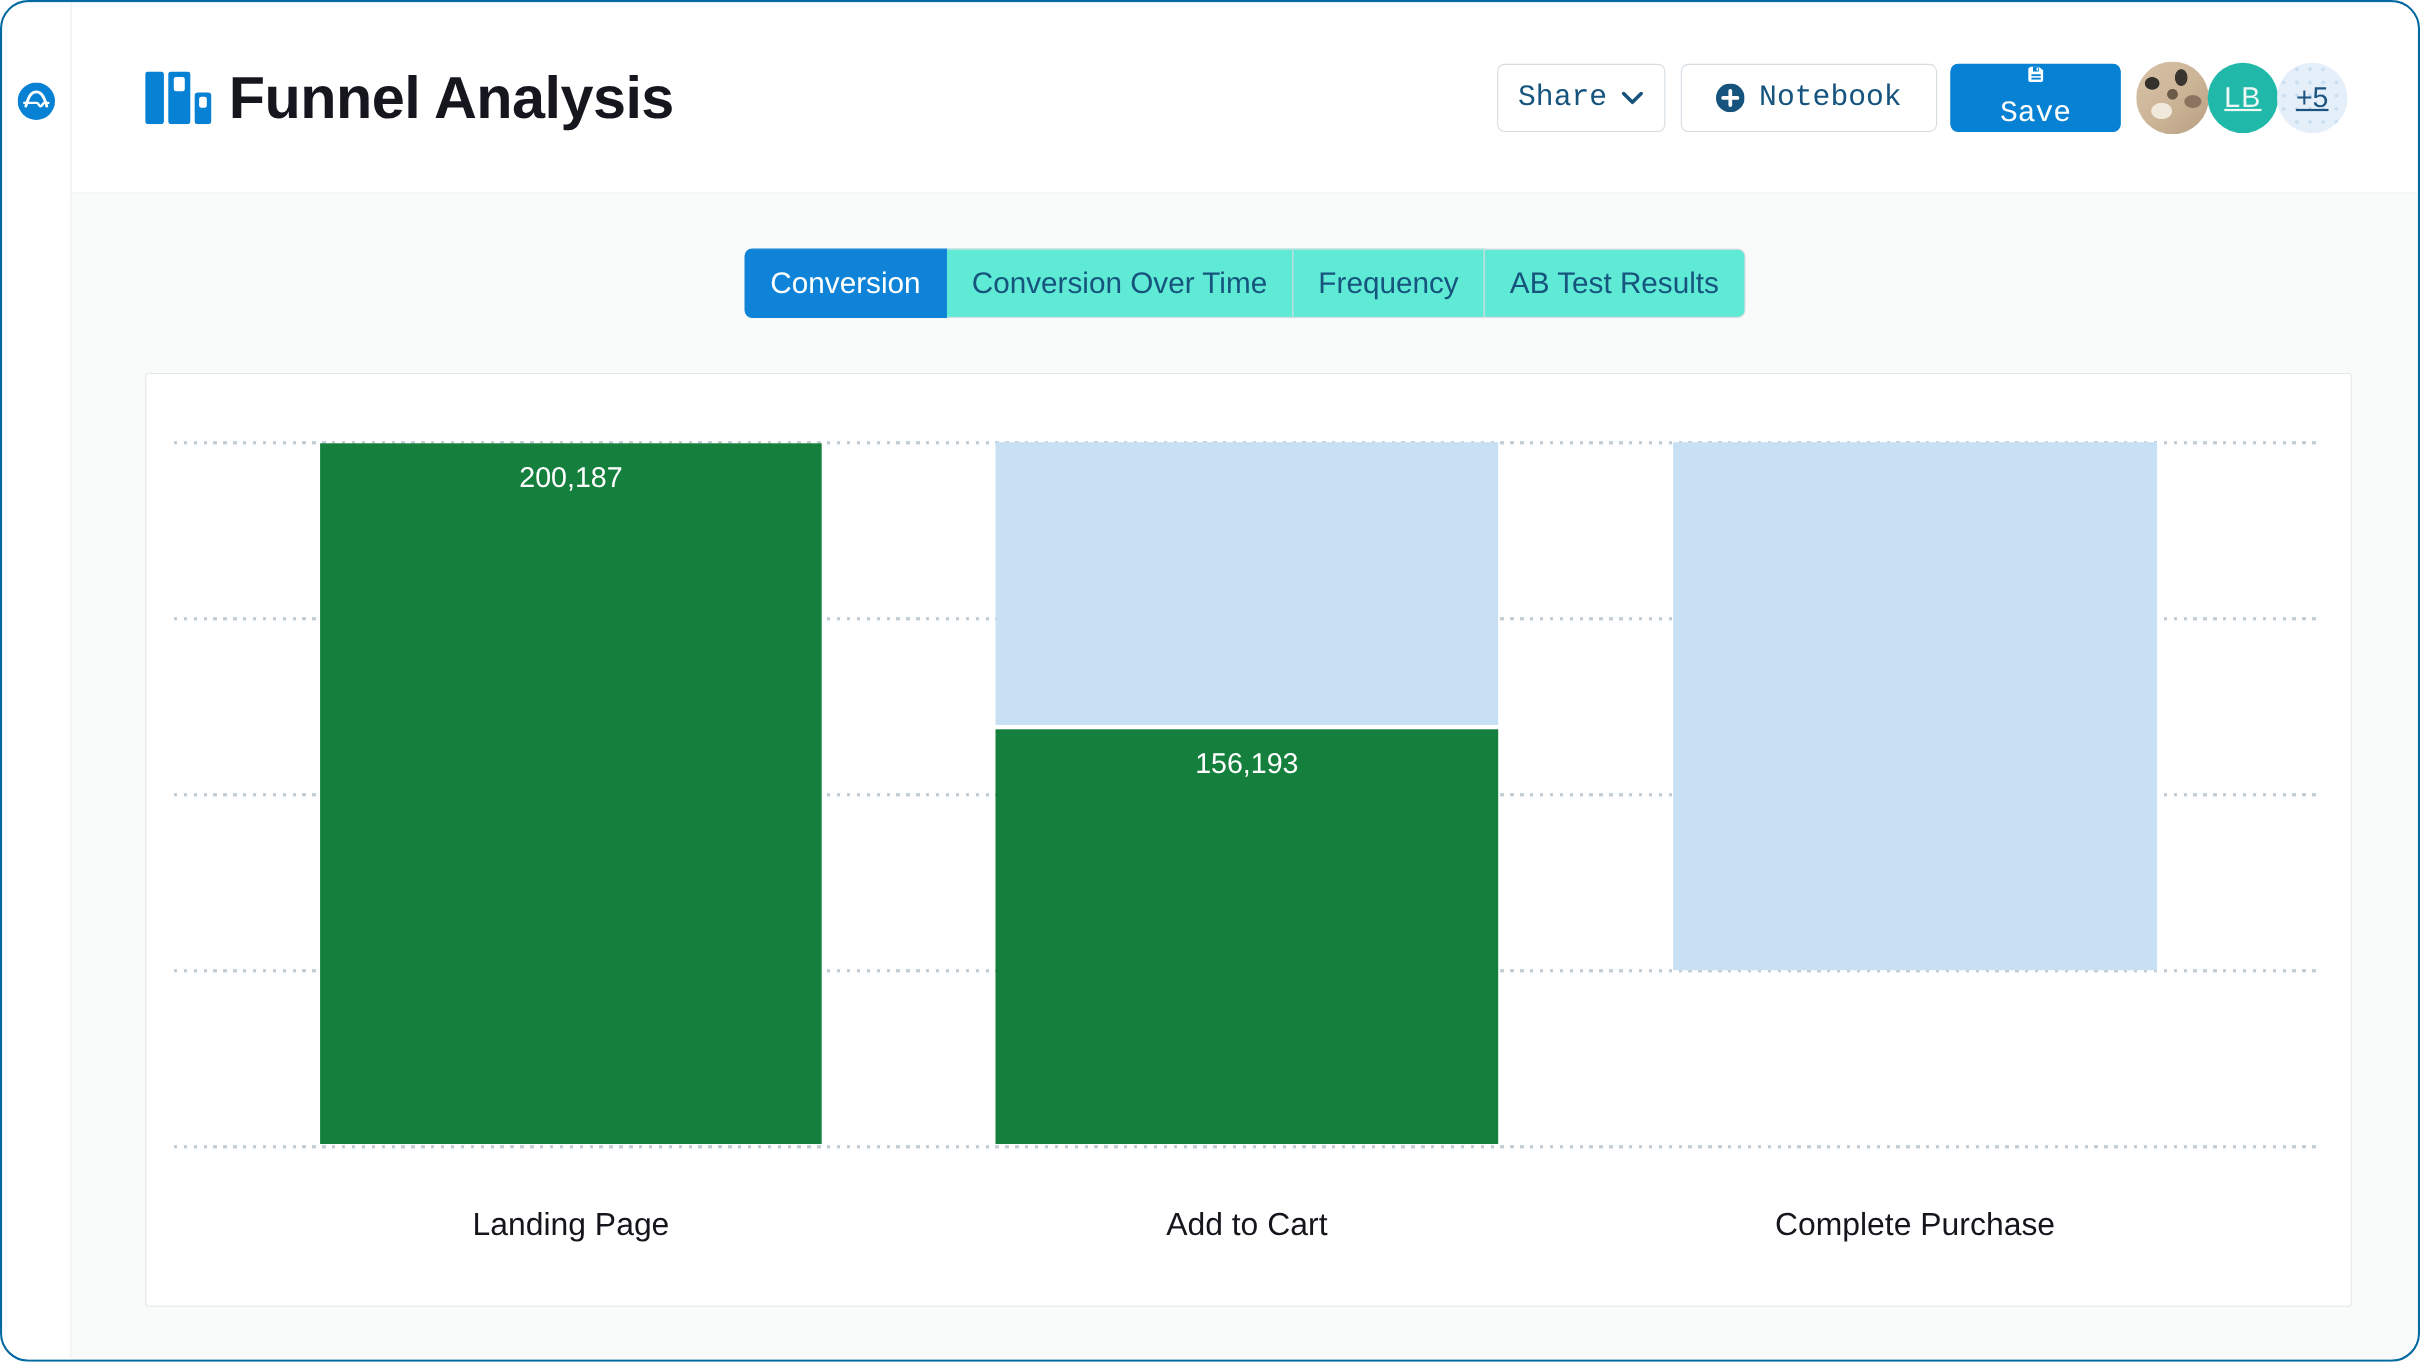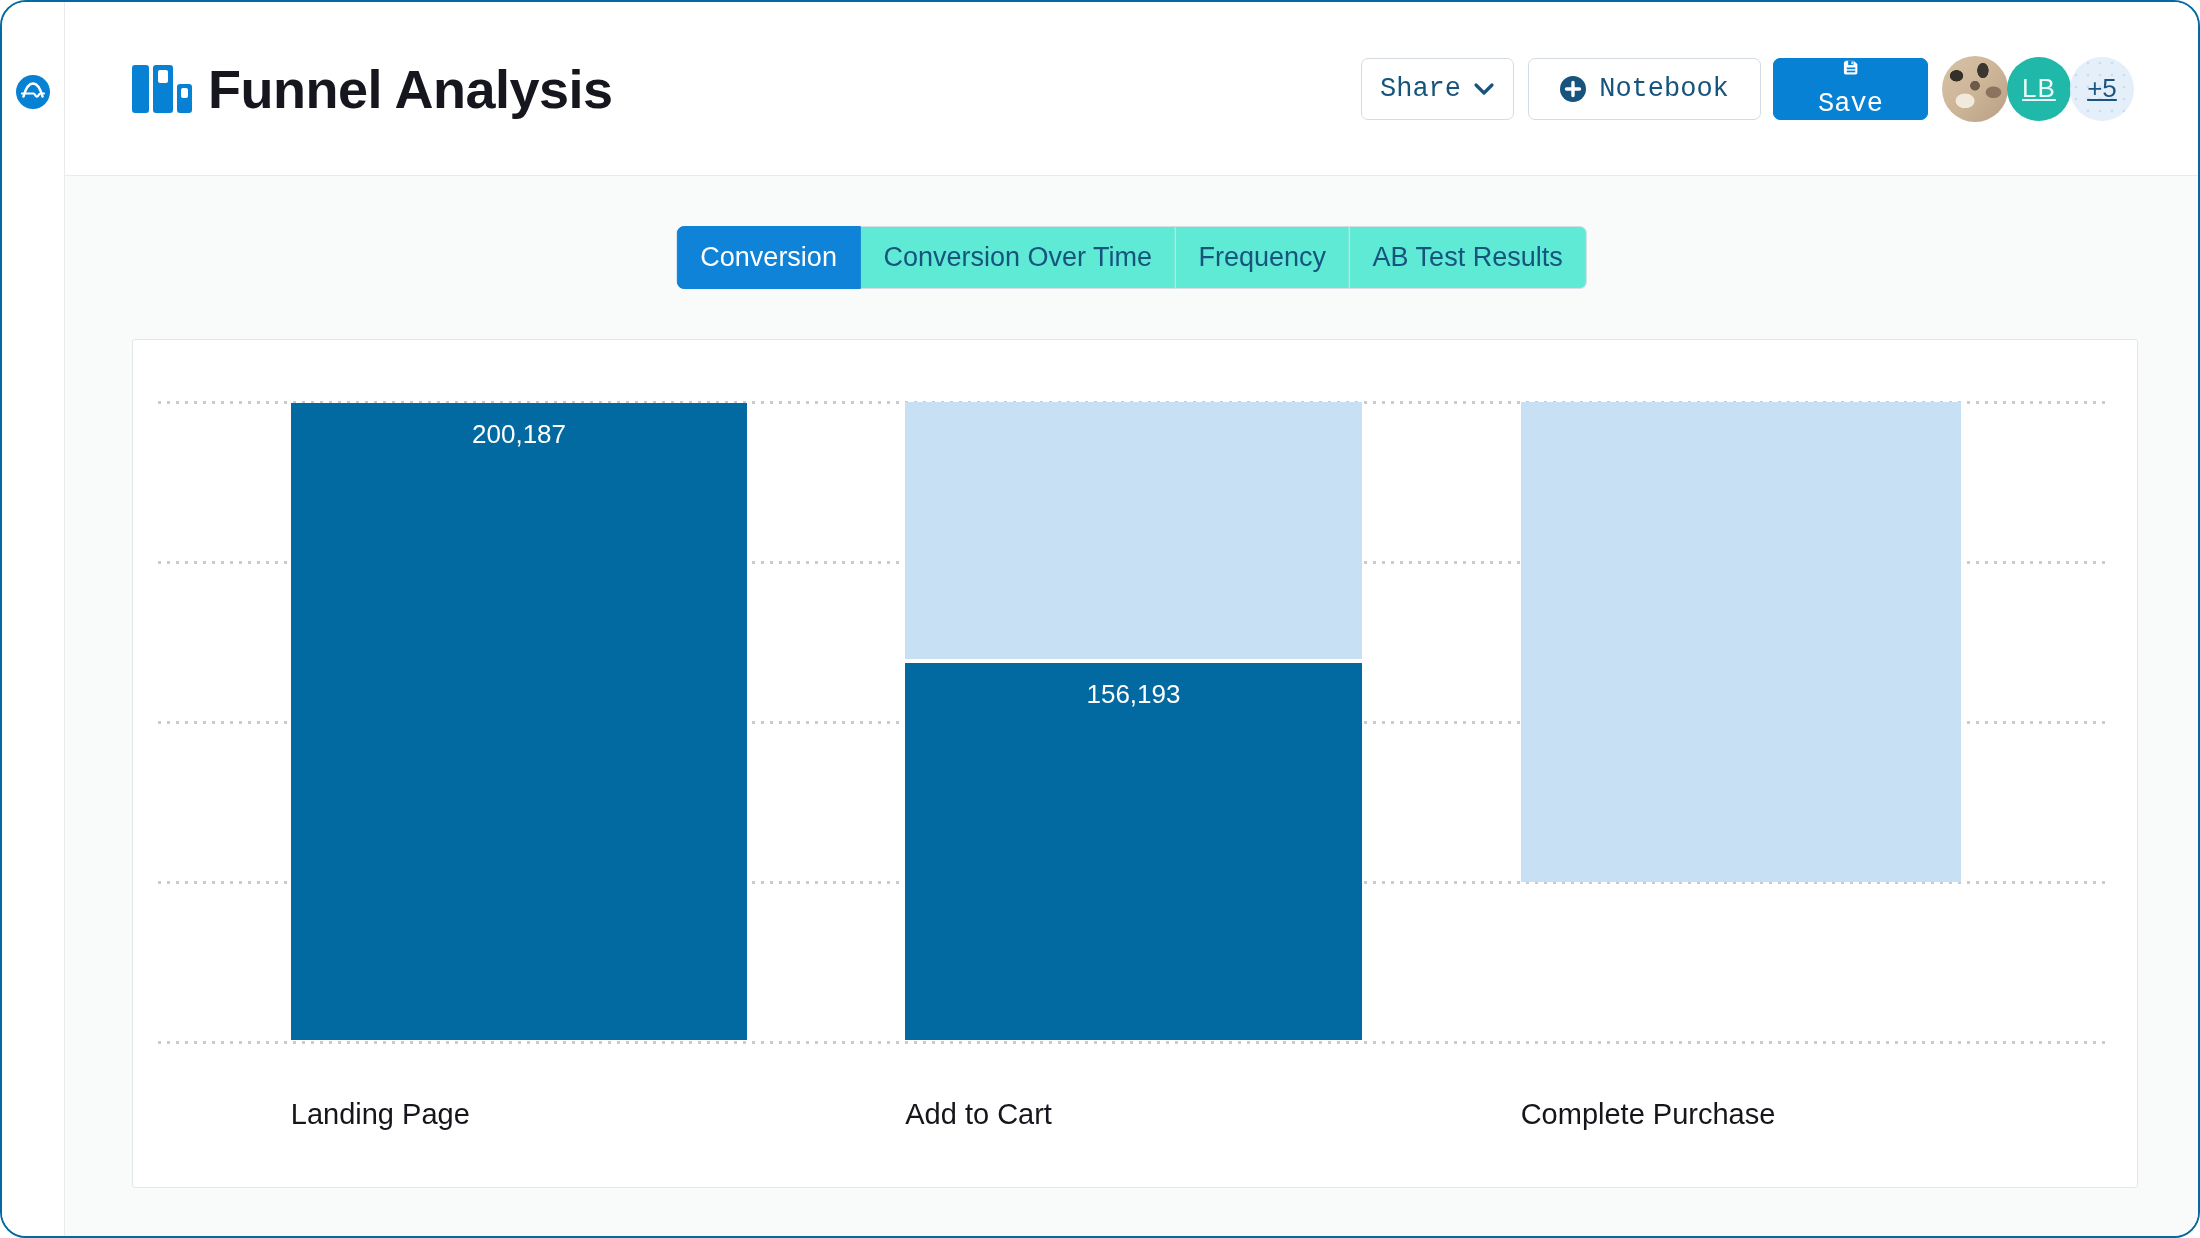--- a/index.html
+++ b/index.html
@@ -63,24 +63,24 @@
   .card { position:absolute; left:67px; top:163px; width:2006px; height:849px;
           background:#ffffff; border:1.5px solid #e3e7ea; border-radius:3px; }
 
   .plot { position:absolute; left:25px; right:29px; top:62px; height:640px; }
   .gridline { position:absolute; left:0; right:0; height:3px; margin-top:-1px;
       background-image:repeating-linear-gradient(90deg,#c2cdd5 0 3px,transparent 3px 9px); }
 
   .bar-group { position:absolute; top:0; height:100%; }
   .segment { position:absolute; left:0; right:0; }
   .segment.light { top:0; height:var(--light-h); background:#c7e0f4; }
-  .segment.dark  { top:var(--dark-top); bottom:2px; background:#0369a1; }
+  .segment.dark  { top:var(--dark-top); bottom:2px; background:#15803d; }
   .value-label { position:absolute; top:16px; left:0; right:0; text-align:center;
                  color:#ffffff; font-size:26px; line-height:30px; }
-  .cat-label { position:absolute; top:calc(100% + 56px); left:0; right:0; 
+  .cat-label { position:absolute; top:calc(100% + 56px); left:0; right:0; text-align:center;
                font-size:29px; color:#15151c; }
 </style>
 </head>
 <body>
 
 <div class="page">
 
   <aside class="rail">
     <div class="logo">
       <svg viewBox="0 0 34 34" width="34" height="34">

